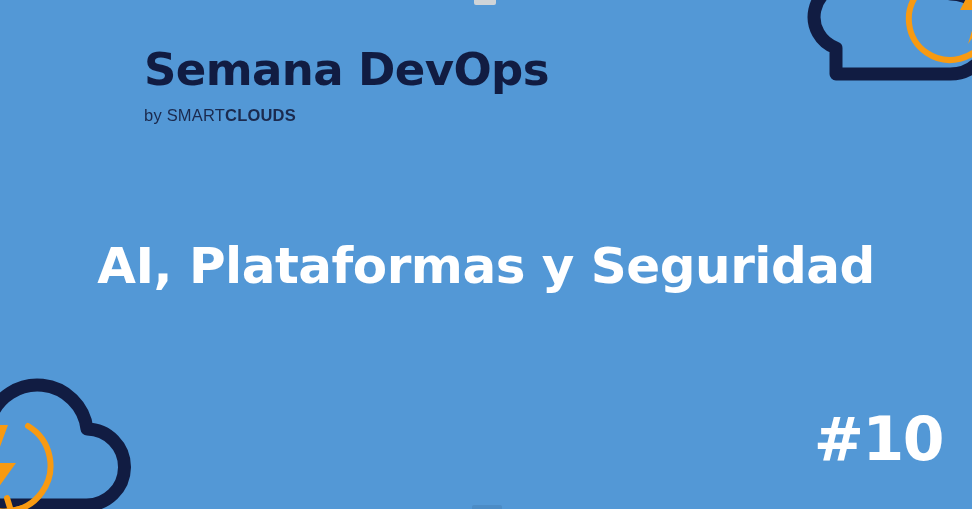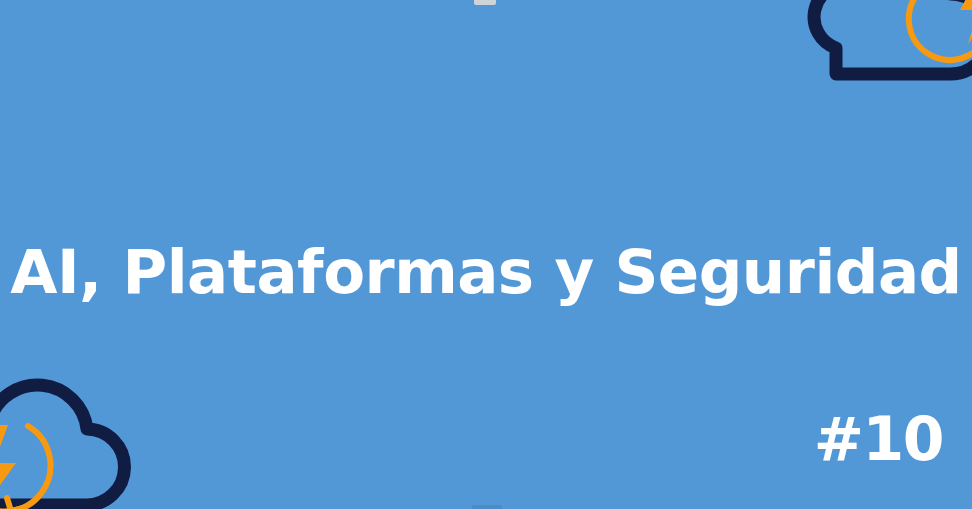--- a/index.html
+++ b/index.html
@@ -79,21 +79,21 @@
   .title-wrap {
     position: absolute;
     left: 0;
     right: 0;
     top: 232px;
     text-align: center;
   }
   .slide-title {
     display: inline-block;
     font-family: "DejaVu Sans", sans-serif;
-    font-size: 61px;
+    font-size: 50px;
     font-weight: 700;
     letter-spacing: -0.5px;
     line-height: 1.08;
     color: #ffffff;
     white-space: nowrap;
     margin-top: 7px;
   }
 
   
   .episode-number {
@@ -143,20 +143,26 @@
     <path d="M181 22 L160 62 H178 L168 96 L197 54 H178 L189 22 Z" fill="#f89a11"></path>
   </svg>
 
   <svg class="cloud-deco cloud-bottom-left" viewBox="0 0 215 168">
     <path d="M52 140 H160 a38 38 0 0 0 1 -76 a50 50 0 0 0 -97 -10 a32 32 0 0 0 -12 62 Z" fill="none" stroke="#111c42" stroke-width="13" stroke-linecap="round" stroke-linejoin="round"></path>
     <path d="M47 67 a46 46 0 1 0 55 -6 M47 67 a46 46 0 0 0 38 79" fill="none" stroke="#f89a11" stroke-width="6" stroke-linecap="round"></path>
     <path d="M47 67 l-13 2 M47 67 l4 13 M85 146 l13 -3 M85 146 l-4 -13" fill="none" stroke="#f89a11" stroke-width="6" stroke-linecap="round"></path>
     <path d="M74 60 L46 108 H66 L54 148 L90 98 H68 L82 60 Z" fill="#f89a11"></path>
   </svg>
 
+  <div class="logo-block">
+    <div class="logo-wordmark">Semana DevOps</div>
+    <div class="logo-byline">
+      <span class="by">by </span><span class="smart">SMART</span><span class="clouds">CLOUDS</span>
+    </div>
+  </div>
 
   <div class="title-wrap">
     <h1 class="slide-title">AI, Plataformas y Seguridad</h1>
   </div>
 
   <div class="episode-number">#10</div>
 
   <div class="chrome-bottom-nub"></div>
 
 </div>

